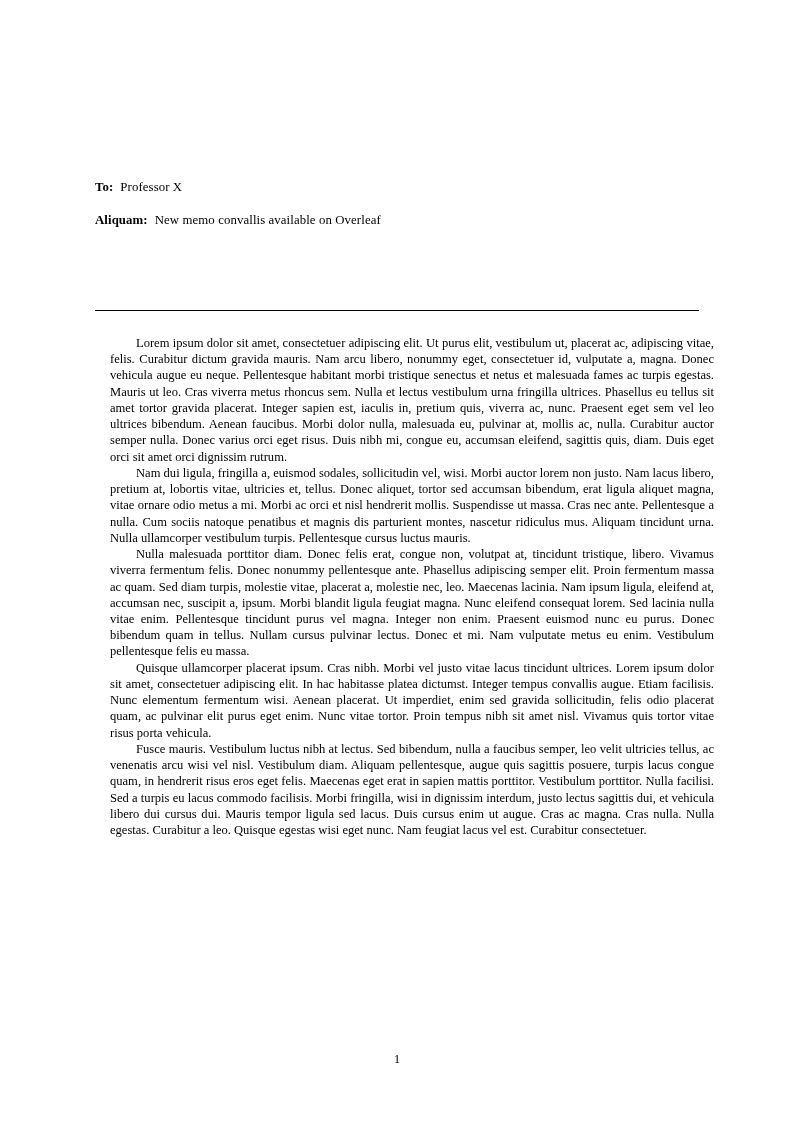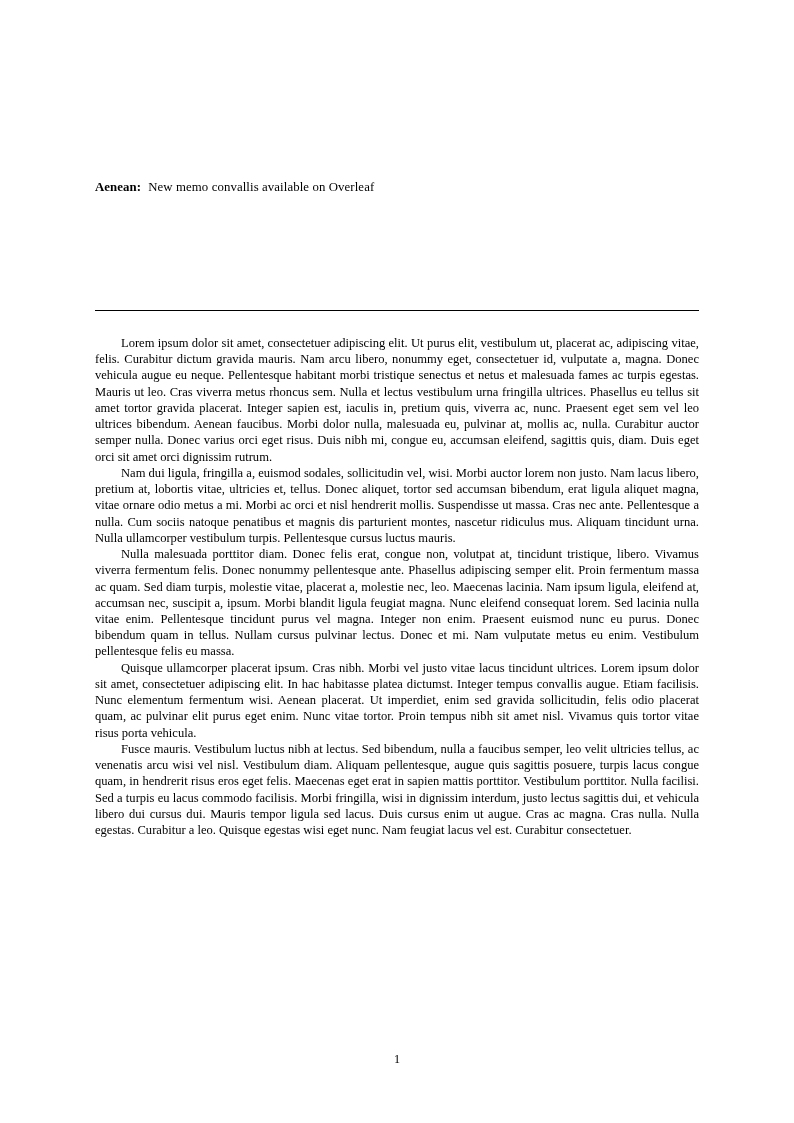--- a/index.html
+++ b/index.html
@@ -55,21 +55,21 @@
     position: absolute;
     left: 95px;
     top: 310px;
     width: 604px;
     height: 1.4px;
     background: #000000;
   }
   
   .body-text {
     position: absolute;
-    left: 95px;
+    left: 110px;
     top: 335px;
     width: 604px;
     font-size: 12.55px;
     line-height: 1.295;
     text-align: justify;
     text-justify: inter-word;
     hyphens: auto;
     -webkit-hyphens: auto;
   }
   .body-text p {
@@ -87,21 +87,24 @@
   }
 </style>
 </head>
 <body>
 
 <div class="page">
 
 
   <div class="memo-head">
     <div class="field">
-      <span class="label">Aenean:</span><span class="value">New memo convallis available on Overleaf</span>
+      <span class="label">To:</span><span class="value">Professor X</span>
+    </div>
+    <div class="field">
+      <span class="label">Aliquam:</span><span class="value">New memo convallis available on Overleaf</span>
     </div>
   </div>
 
   <div class="rule"></div>
 
   <div class="body-text">
     <p>Lorem ipsum dolor sit amet, consectetuer adipiscing elit. Ut purus elit, vestibulum ut, placerat ac, adipiscing vitae, felis. Curabitur dictum gravida mauris. Nam arcu libero, nonummy eget, consectetuer id, vulputate a, magna. Donec vehicula augue eu neque. Pellentesque habitant morbi tristique senectus et netus et malesuada fames ac turpis egestas. Mauris ut leo. Cras viverra metus rhoncus sem. Nulla et lectus vestibulum urna fringilla ultrices. Phasellus eu tellus sit amet tortor gravida placerat. Integer sapien est, iaculis in, pretium quis, viverra ac, nunc. Praesent eget sem vel leo ultrices bibendum. Aenean faucibus. Morbi dolor nulla, malesuada eu, pulvinar at, mollis ac, nulla. Curabitur auctor semper nulla. Donec varius orci eget risus. Duis nibh mi, congue eu, accumsan eleifend, sagittis quis, diam. Duis eget orci sit amet orci dignissim rutrum.</p>
     <p>Nam dui ligula, fringilla a, euismod sodales, sollicitudin vel, wisi. Morbi auctor lorem non justo. Nam lacus libero, pretium at, lobortis vitae, ultricies et, tellus. Donec aliquet, tortor sed accumsan bibendum, erat ligula aliquet magna, vitae ornare odio metus a mi. Morbi ac orci et nisl hendrerit mollis. Suspendisse ut massa. Cras nec ante. Pellentesque a nulla. Cum sociis natoque penatibus et magnis dis parturient montes, nascetur ridiculus mus. Aliquam tincidunt urna. Nulla ullamcorper vestibulum turpis. Pellentesque cursus luctus mauris.</p>
     <p>Nulla malesuada porttitor diam. Donec felis erat, congue non, volutpat at, tincidunt tristique, libero. Vivamus viverra fermentum felis. Donec nonummy pellentesque ante. Phasellus adipiscing semper elit. Proin fermentum massa ac quam. Sed diam turpis, molestie vitae, placerat a, molestie nec, leo. Maecenas lacinia. Nam ipsum ligula, eleifend at, accumsan nec, suscipit a, ipsum. Morbi blandit ligula feugiat magna. Nunc eleifend consequat lorem. Sed lacinia nulla vitae enim. Pellentesque tincidunt purus vel magna. Integer non enim. Praesent euismod nunc eu purus. Donec bibendum quam in tellus. Nullam cursus pulvinar lectus. Donec et mi. Nam vulputate metus eu enim. Vestibulum pellentesque felis eu massa.</p>
     <p>Quisque ullamcorper placerat ipsum. Cras nibh. Morbi vel justo vitae lacus tincidunt ultrices. Lorem ipsum dolor sit amet, consectetuer adipiscing elit. In hac habitasse platea dictumst. Integer tempus convallis augue. Etiam facilisis. Nunc elementum fermentum wisi. Aenean placerat. Ut imperdiet, enim sed gravida sollicitudin, felis odio placerat quam, ac pulvinar elit purus eget enim. Nunc vitae tortor. Proin tempus nibh sit amet nisl. Vivamus quis tortor vitae risus porta vehicula.</p>

